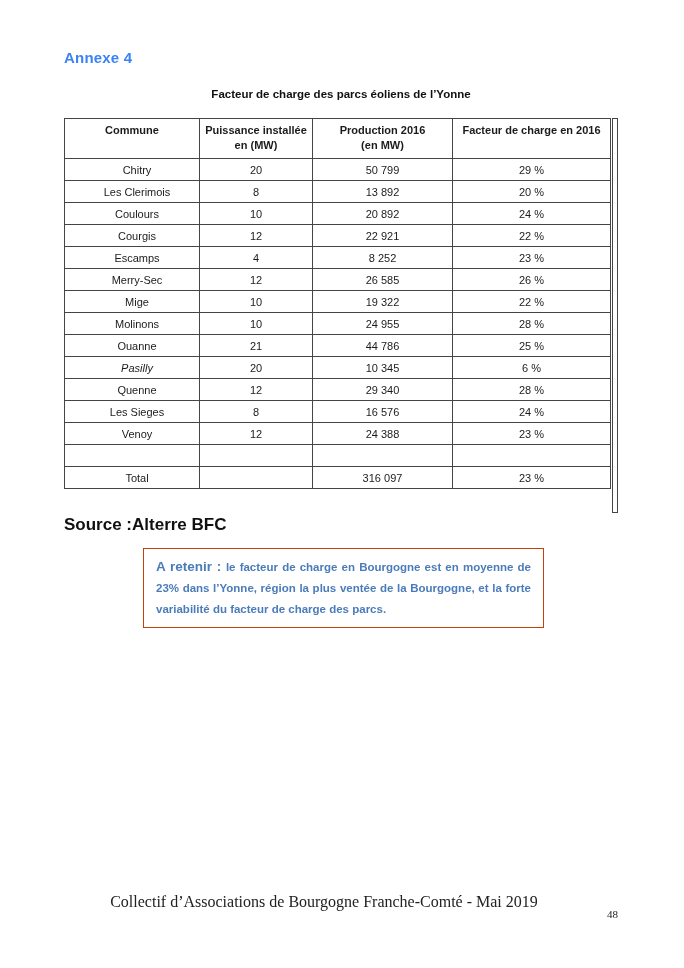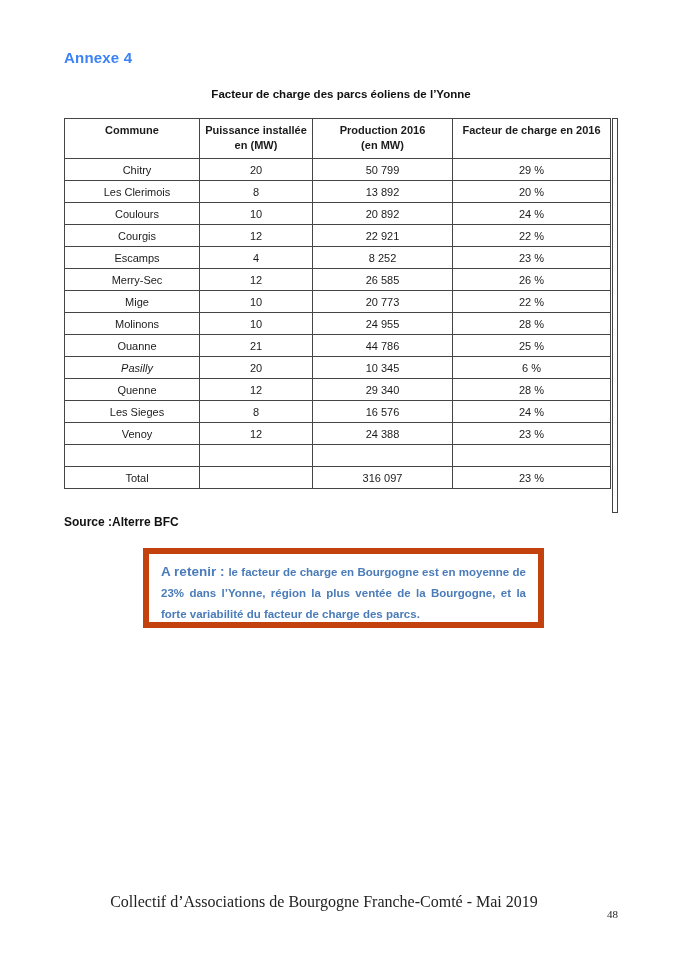--- a/index.html
+++ b/index.html
@@ -73,31 +73,31 @@
     top: 118px;
     width: 6px;
     height: 395px;
     border: 1.5px solid #454545;
     background: #ffffff;
   }
   .source-note {
     position: absolute;
     left: 64px;
     top: 515px;
-    font-size: 12px;
+    font-size: 17px;
     font-weight: bold;
     color: #111111;
   }
   .callout-box {
     position: absolute;
     left: 143px;
     top: 548px;
     width: 401px;
     height: 80px;
-    border: 6px solid #c2410c;
+    border: 1px solid #c2410c;
     padding: 7px 12px 0 12px;
     text-align: justify;
     line-height: 20px;
   }
   .callout-lead {
     font-size: 13.5px;
     font-weight: bold;
   }
   .callout-text {
     font-size: 11.5px;
@@ -183,21 +183,21 @@
       </tr>
       <tr>
         <td class="commune-cell">Merry-Sec</td>
         <td>12</td>
         <td>26 585</td>
         <td>26 %</td>
       </tr>
       <tr>
         <td class="commune-cell">Mige</td>
         <td>10</td>
-        <td>20 773</td>
+        <td>19 322</td>
         <td>22 %</td>
       </tr>
       <tr>
         <td class="commune-cell">Molinons</td>
         <td>10</td>
         <td>24 955</td>
         <td>28 %</td>
       </tr>
       <tr>
         <td class="commune-cell">Ouanne</td>

